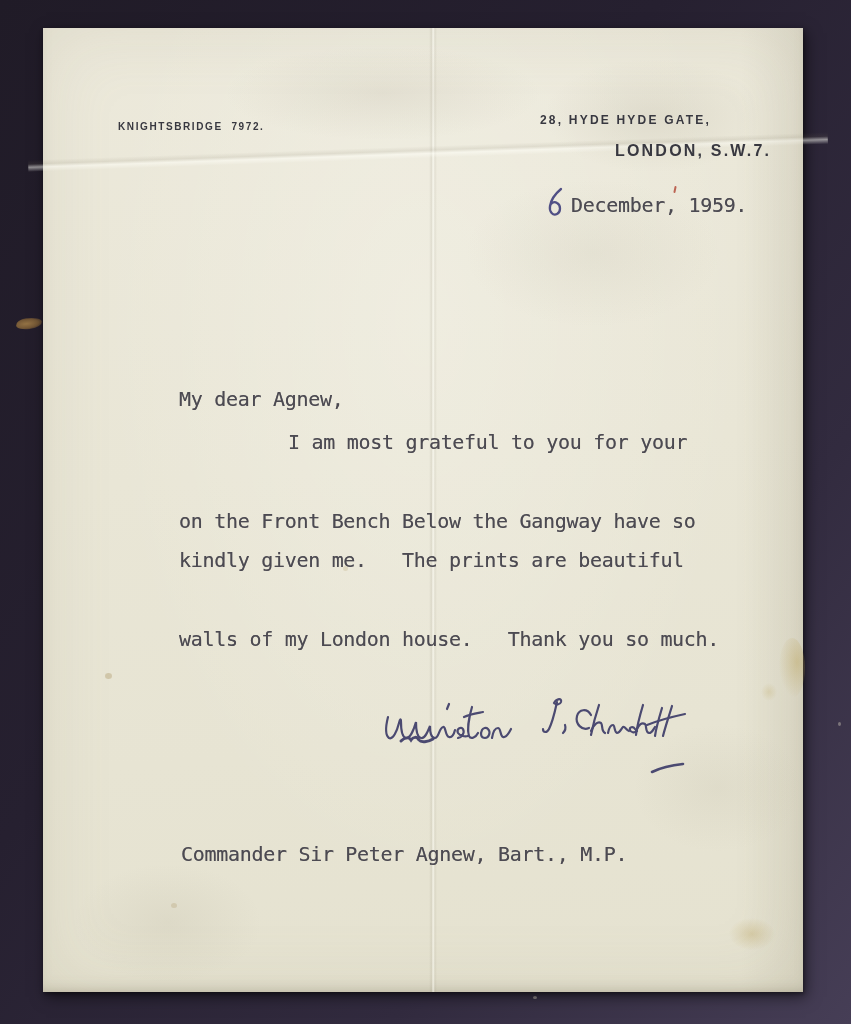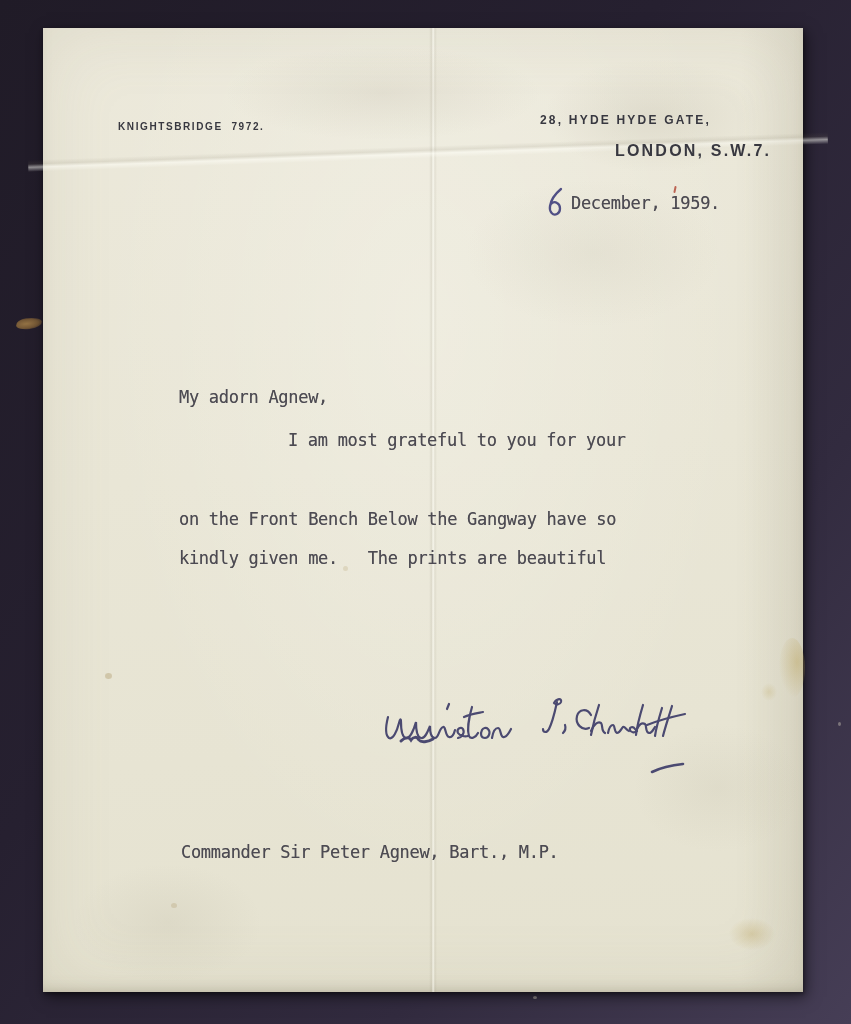--- a/index.html
+++ b/index.html
@@ -67,21 +67,21 @@
     font-family:"Liberation Sans",sans-serif;font-weight:600;
   }
   .lh-phone{left:75px;top:93px;font-size:10px;letter-spacing:1.6px;}
   .lh-a1{left:497px;top:85px;font-size:12px;letter-spacing:2.2px;}
   .lh-a2{left:572px;top:114px;font-size:16px;letter-spacing:2.2px;}
 
   
   .tw{
     position:absolute;white-space:pre;color:#4c4a52;
     font-family:"DejaVu Sans Mono","Liberation Mono",monospace;
-    font-size:17px;letter-spacing:-0.3px;
+    font-size:20px;letter-spacing:-0.3px;
     text-shadow:0 0 .6px rgba(70,68,75,.55);
   }
   .date-typed{left:528px;top:165px;}
   .salutation{left:136px;top:359px;}
   .l0{left:245px;top:402px;}
   .l1{left:136px;top:441px;}
   .l2{left:136px;top:481px;}
   .l3{left:136px;top:520px;}
   .l4{left:136px;top:560px;}
   .l5{left:136px;top:599px;}
@@ -127,24 +127,25 @@
     <div class="lh lh-a2">LONDON, S.W.7.</div>
 
     <div class="ink-six" role="img" aria-label="6">
       <svg width="24" height="32" viewBox="0 0 24 32">
         <path d="M16,3 C10,8 6,14 5,20 C4,26 8,30 12,28 C16,26 16,19 12,17 C9,15 5,17 5,21" fill="none" stroke="#504f85" stroke-width="2.3" stroke-linecap="round"></path>
       </svg>
     </div>
     <div class="red-tick"></div>
     <div class="tw date-typed">December, 1959.</div>
 
-    <div class="tw salutation">My adorn Agnew,</div>
+    <div class="tw salutation">My dear Agnew,</div>
     <div class="tw l0">I am most grateful to you for your</div>
     <div class="tw l2">on the Front Bench Below the Gangway have so</div>
     <div class="tw l3">kindly given me.   The prints are beautiful</div>
+    <div class="tw l5">walls of my London house.   Thank you so much.</div>
 
     <div class="sig-wrap" role="img" aria-label="Winston S. Churchill">
       <svg width="320" height="90" viewBox="0 0 320 90">
         <g fill="none" stroke="#3e3d69" stroke-width="2.2" stroke-linecap="round" opacity="0.92">
 
           <path d="M13,22 C11,30 10,40 14,43 C18,45 22,36 24,28 C25,24 26,23 26,27
                    C26,33 27,42 31,43 C35,44 39,34 41,27 C41,33 42,42 46,43
                    C50,44 53,36 55,31 C55,37 56,43 60,43 C64,43 64,33 68,32
                    C71,31 70,41 74,42 C77,43 79,39 80,35"></path>
           <path d="M83,43 C87,42 90,38 88,34 C86,31 81,34 83,38 C85,41 90,42 93,41"></path>

